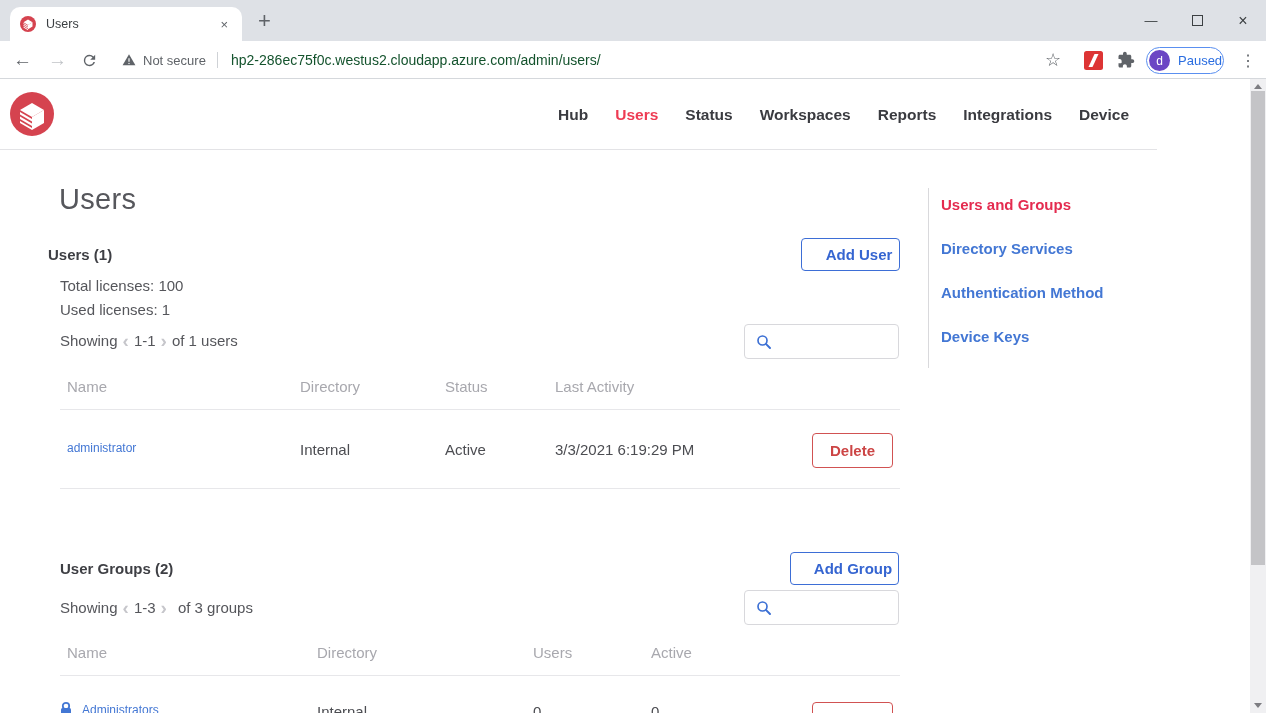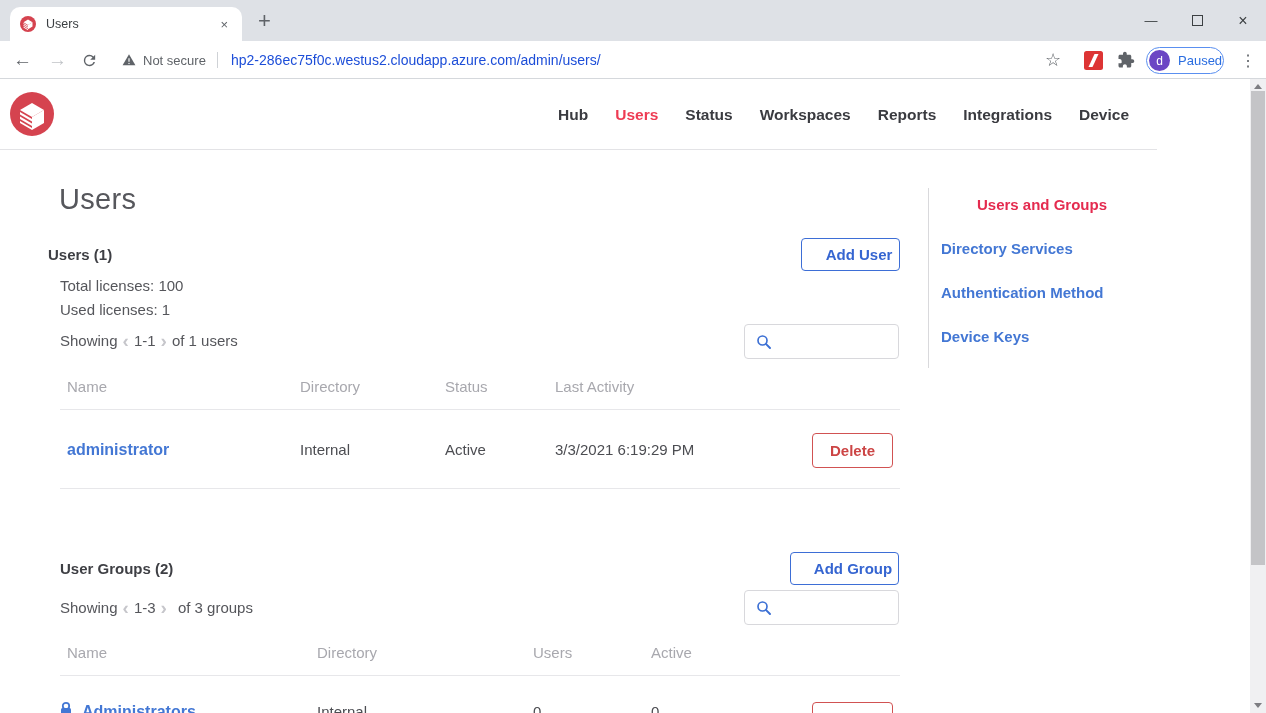--- a/index.html
+++ b/index.html
@@ -17,21 +17,21 @@
   .winbtn { width:46px; height:41px; display:flex; align-items:center; justify-content:center;
             color:#3c4043; font-size:13px; cursor:pointer; }
   .maxbox { width:11px; height:11px; border:1.3px solid #3c4043; display:block; }
 
   
   .toolbar { position:absolute; left:0; top:41px; width:1266px; height:38px; background:#fff;
              border-bottom:1px solid #d5d8dc; }
   .tb { position:absolute; top:0; height:38px; display:flex; align-items:center; }
   .arrow { font-size:19px; }
   .sep { position:absolute; left:217px; top:11px; width:1px; height:16px; background:#cfd2d6; }
-  .url { font-size:14px; color:#1d4ed8; }
+  .url { font-size:14px; color:#14532d; }
   .chip-label { font-size:13px; color:#5f6368; margin-left:7px; }
   .pill { position:absolute; left:1146px; top:6px; width:78px; height:27px; border:1.5px solid #5a8ff0;
           border-radius:14px; background:#fff; display:flex; align-items:center; cursor:pointer; }
   .avatar { width:21px; height:21px; border-radius:50%; background:#6b45c4; color:#fff; font-size:12px;
             display:flex; align-items:center; justify-content:center; margin-left:2px; }
   .paused { color:#2a6de0; font-size:13px; margin-left:8px; }
 
   
   .appheader { position:absolute; left:0; top:79px; width:1157px; height:71px; background:#fff;
                border-bottom:1px solid #e3e3e6; }
@@ -52,27 +52,27 @@
              border-radius:4px; display:flex; align-items:center; justify-content:center; cursor:pointer;
              font-family:"Liberation Sans", sans-serif; }
   .showing { display:flex; align-items:center; font-size:15px; color:#55565b; }
   .chev { color:#c6c6cb; font-size:19px; font-weight:700; margin:0 5px; line-height:1; cursor:pointer; }
   .searchbox { width:155px; height:35px; border:1px solid #d8d8dc; border-radius:4px; background:#fff;
                display:flex; align-items:center; }
   .searchbox input { border:none; outline:none; margin-left:8px; width:105px; font-size:14px;
                      font-family:"Liberation Sans", sans-serif; color:#4c4d52; }
   .th { font-size:15px; color:#a8a8ae; }
   .td { font-size:15px; color:#4c4d52; }
-  .link { font-size:16px; color:#4377d4; cursor:pointer;font-weight:bold; }
+  .link { font-size:12px; color:#4377d4; cursor:pointer; }
   .divider { height:1px; background:#e7e7ea; width:840px; left:60px; }
 
   
   .side-border { position:absolute; left:928px; top:188px; width:1px; height:180px; background:#d9d9dc; }
   .side-link { position:absolute; left:941px; font-size:15px; font-weight:700; color:#4377d4; cursor:pointer; }
-  .side-link.active { color:#e42b4f;margin-left:36px; }
+  .side-link.active { color:#e42b4f; }
 
   
   .scrollbar { position:absolute; left:1250px; top:79px; width:16px; height:634px; background:#f0f0f2; }
   .sb-thumb { position:absolute; left:1px; top:12px; width:14px; height:474px; background:#c4c4c7; cursor:pointer; }
   .sb-up { position:absolute; left:4px; top:5px; width:0; height:0; border-left:4px solid transparent;
            border-right:4px solid transparent; border-bottom:5px solid #7d7d82; cursor:pointer; }
   .sb-down { position:absolute; left:4px; bottom:5px; width:0; height:0; border-left:4px solid transparent;
              border-right:4px solid transparent; border-top:5px solid #7d7d82; cursor:pointer; }
 </style>
 </head>

